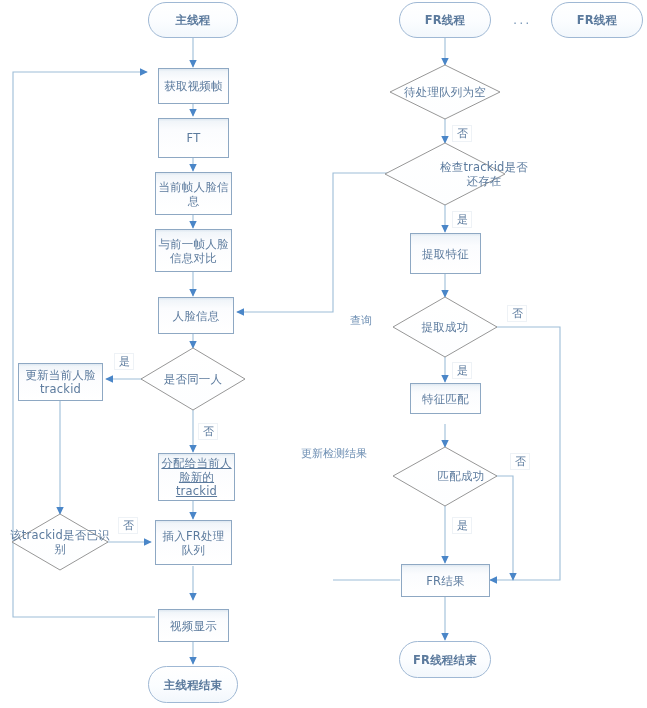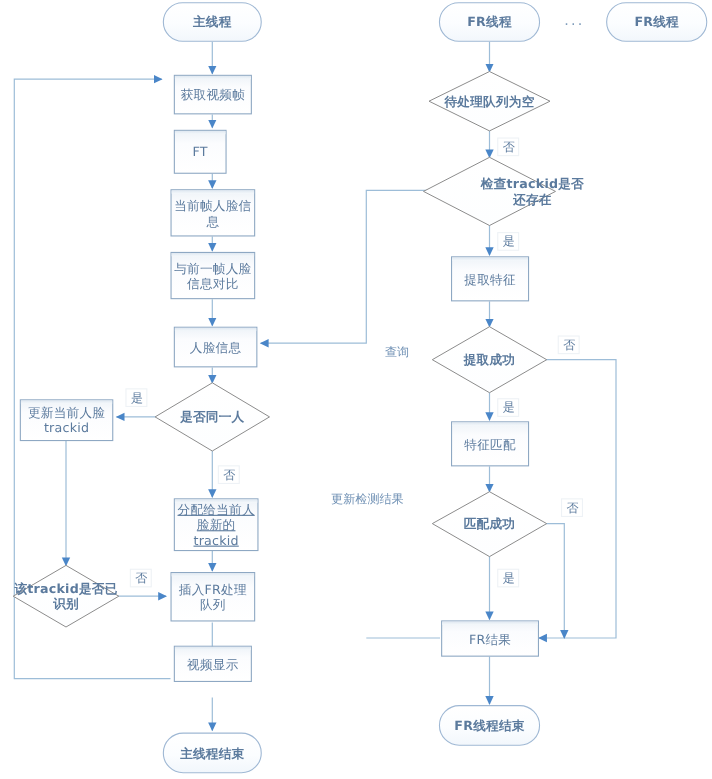--- a/index.html
+++ b/index.html
@@ -19,21 +19,21 @@
   
   .proc{border:1px solid #8ea8c3;
         background:linear-gradient(180deg,#eef3f8 0%,#fbfcfe 30%,#ffffff 100%);
         box-shadow:0 0 0 0 rgba(0,0,0,0);}
   .proc::after{content:"";position:absolute;left:0;top:0;right:0;height:3px;
         background:linear-gradient(180deg,#dfe8f1,#f4f8fb);}
   .proc > span{position:relative;z-index:2;padding:0 1px;}
 
   
   .dec{color:#5b7a9d;background:transparent;border:none;}
-  .dec > span{position:relative;z-index:3;padding:0 2px;font-weight:bold;}
+  .dec > span{position:relative;z-index:3;padding:0 2px;}
 
   .edgelabel{position:absolute;background:#ffffff;border:1px solid #eef2f6;
         color:#5b7a9d;font-size:11px;line-height:13px;padding:1px 4px;
         box-sizing:border-box;text-align:center;}
   .plainlabel{position:absolute;color:#6f90b4;font-size:11px;line-height:13px;
         background:transparent;text-align:center;margin-top:22px;}
   .dots{position:absolute;color:#7f9cbb;font-size:13px;letter-spacing:2px;}
 </style>
 </head>
 <body>
@@ -107,21 +107,21 @@
   </svg>
 
   <div class="node term" style="left:148px;top:2px;width:90px;height:36px;">
     <span>主线程</span>
   </div>
 
   <div class="node proc" style="left:158px;top:68px;width:71px;height:36px;">
     <span>获取视频帧</span>
   </div>
 
-  <div class="node proc" style="left:158px;top:118px;width:48px;height:40px;">
+  <div class="node proc" style="left:158px;top:118px;width:71px;height:40px;">
     <span>FT</span>
   </div>
 
   <div class="node proc" style="left:155px;top:172px;width:77px;height:43px;">
     <span>当前帧人脸信息</span>
   </div>
 
   <div class="node proc" style="left:155px;top:229px;width:77px;height:43px;">
     <span>与前一帧人脸信息对比</span>
   </div>
@@ -143,21 +143,21 @@
   </div>
 
   <div class="node dec" style="left:8px;top:526px;width:104px;height:32px;">
     <span>该trackid是否已识别</span>
   </div>
 
   <div class="node proc" style="left:155px;top:520px;width:77px;height:45px;">
     <span>插入FR处理队列</span>
   </div>
 
-  <div class="node proc" style="left:158px;top:587px;width:71px;height:33px;">
+  <div class="node proc" style="left:158px;top:609px;width:71px;height:33px;">
     <span>视频显示</span>
   </div>
 
   <div class="node term" style="left:148px;top:666px;width:90px;height:37px;">
     <span>主线程结束</span>
   </div>
 
   <div class="node term" style="left:399px;top:2px;width:92px;height:36px;">
     <span>FR线程</span>
   </div>
@@ -177,25 +177,25 @@
   </div>
 
   <div class="node proc" style="left:410px;top:233px;width:71px;height:41px;">
     <span>提取特征</span>
   </div>
 
   <div class="node dec" style="left:404px;top:319px;width:82px;height:16px;">
     <span>提取成功</span>
   </div>
 
-  <div class="node proc" style="left:410px;top:383px;width:71px;height:41px;text-align:right;">
+  <div class="node proc" style="left:410px;top:383px;width:71px;height:31px;text-align:right;">
     <span>特征匹配</span>
   </div>
 
-  <div class="node dec" style="left:404px;top:468px;width:82px;height:16px;text-align:center;">
+  <div class="node dec" style="left:420px;top:468px;width:82px;height:16px;text-align:center;">
     <span>匹配成功</span>
   </div>
 
   <div class="node proc" style="left:401px;top:564px;width:89px;height:33px;">
     <span>FR结果</span>
   </div>
 
   <div class="node term" style="left:399px;top:641px;width:92px;height:37px;justify-content:center;">
     <span>FR线程结束</span>
   </div>

